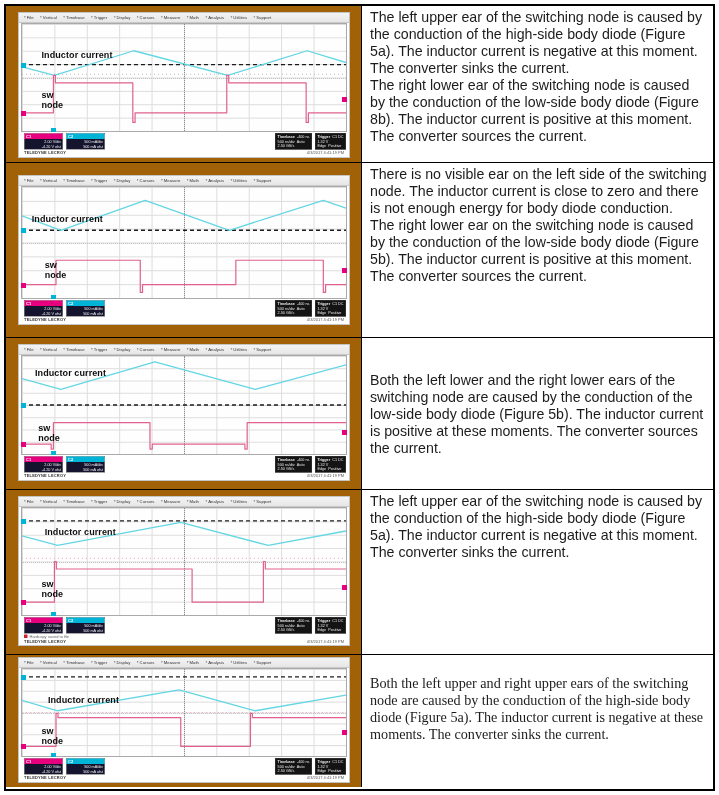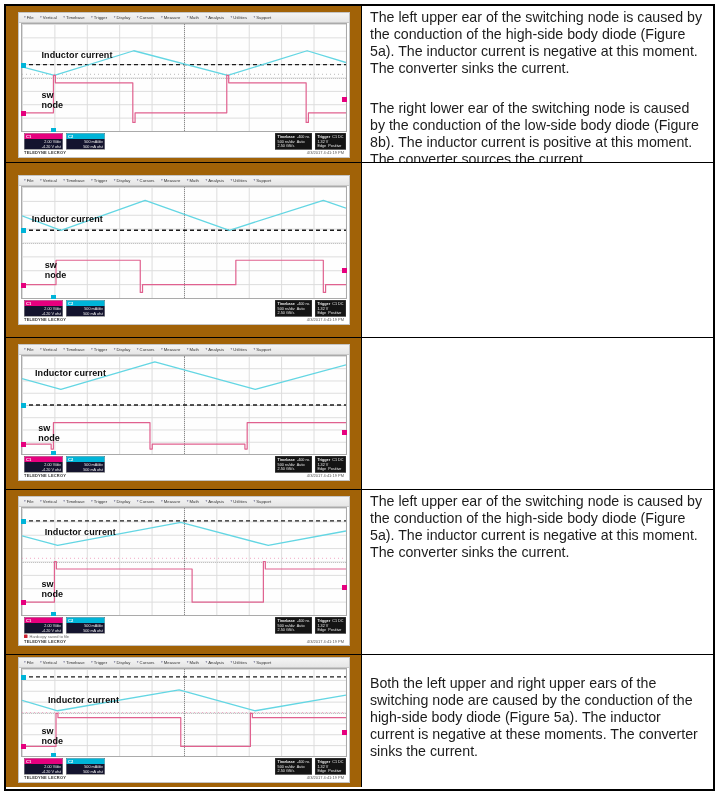--- a/index.html
+++ b/index.html
@@ -6,23 +6,23 @@
   #page{position:relative;width:719px;height:795px;background:#ffffff;font-family:"Liberation Sans",sans-serif;}
   #doc-table{position:absolute;left:4px;top:4px;width:711px;height:787px;border:2px solid #000;box-sizing:border-box;background:#fff;}
   .row{display:flex;box-sizing:border-box;border-bottom:1.5px solid #000;overflow:hidden;}
   .row:last-child{border-bottom:none;}
   .row:nth-child(1){height:157px;}
   .row:nth-child(2){height:175px;}
   .row:nth-child(3){height:152px;}
   .row:nth-child(4){height:165px;}
   .row:nth-child(5){height:132px;}
   .cell-left{width:356px;box-sizing:border-box;border-right:1.5px solid #000;position:relative;background:#a16207;}
-  .cell-right{flex:1;box-sizing:border-box;padding:3px 6px 0 8px;color:#1c1c1c;font-size:14.2px;line-height:17px;display:flex;flex-direction:column;gap:23px;}
+  .cell-right{flex:1;box-sizing:border-box;padding:3px 6px 0 8px;color:#1c1c1c;font-size:14.2px;line-height:17px;display:flex;flex-direction:column;}
   .row:nth-child(3) .cell-right{padding-top:34px;}
-  .row:nth-child(5) .cell-right{padding-top:20px;}
+  .row:nth-child(5) .cell-right{padding-top:20px;font-family:Liberation Serif, serif;}
   .para{margin:0;}
 
   
   .scope{position:absolute;left:12px;background:#fff;border:1px solid #c4c4c4;box-sizing:border-box;}
   .row:nth-child(1) .scope{top:6px;width:332px;height:146px;}
   .row:nth-child(2) .scope{top:12px;width:332px;height:150px;}
   .row:nth-child(3) .scope{top:6px;width:332px;height:137px;}
   .row:nth-child(4) .scope{top:6px;width:332px;height:150px;}
   .row:nth-child(5) .scope{top:2px;width:332px;height:126px;}
 
@@ -279,20 +279,22 @@
                 </div>
                 <div class="brand-line">
                   <span class="brand">TELEDYNE LECROY</span>
                   <span class="timestamp">4/3/2017 4:41:19 PM</span>
                 </div>
               </div>
             </div>
           </div>
         </div>
         <div class="cell-right">
+          <div class="para">There is no visible ear on the left side of the switching node. The inductor current is close to zero and there is not enough energy for body diode conduction.</div>
+          <div class="para">The right lower ear on the switching node is caused by the conduction of the low-side body diode (Figure 5b). The inductor current is positive at this moment. The converter sources the current.</div>
         </div>
       </div>
       <div class="row">
         <div class="cell-left">
           <div class="scope">
             <div class="menubar">
               <div class="menubar-inner">
                 <span class="menu-item">
                   <span class="mi-glyph">▾</span>
                   <span>File</span>
@@ -386,20 +388,23 @@
                     <div><span>Edge</span>&nbsp;&nbsp;<span>Positive</span></div>
                   </div>
                 </div>
                 <div class="brand-line">
                   <span class="brand">TELEDYNE LECROY</span>
                   <span class="timestamp">4/3/2017 4:41:19 PM</span>
                 </div>
               </div>
             </div>
           </div>
+        </div>
+        <div class="cell-right">
+          <div class="para">Both the left lower and the right lower ears of the switching node are caused by the conduction of the low-side body diode (Figure 5b). The inductor current is positive at these moments. The converter sources the current.</div>
         </div>
       </div>
       <div class="row">
         <div class="cell-left">
           <div class="scope">
             <div class="menubar">
               <div class="menubar-inner">
                 <span class="menu-item">
                   <span class="mi-glyph">▾</span>
                   <span>File</span>

